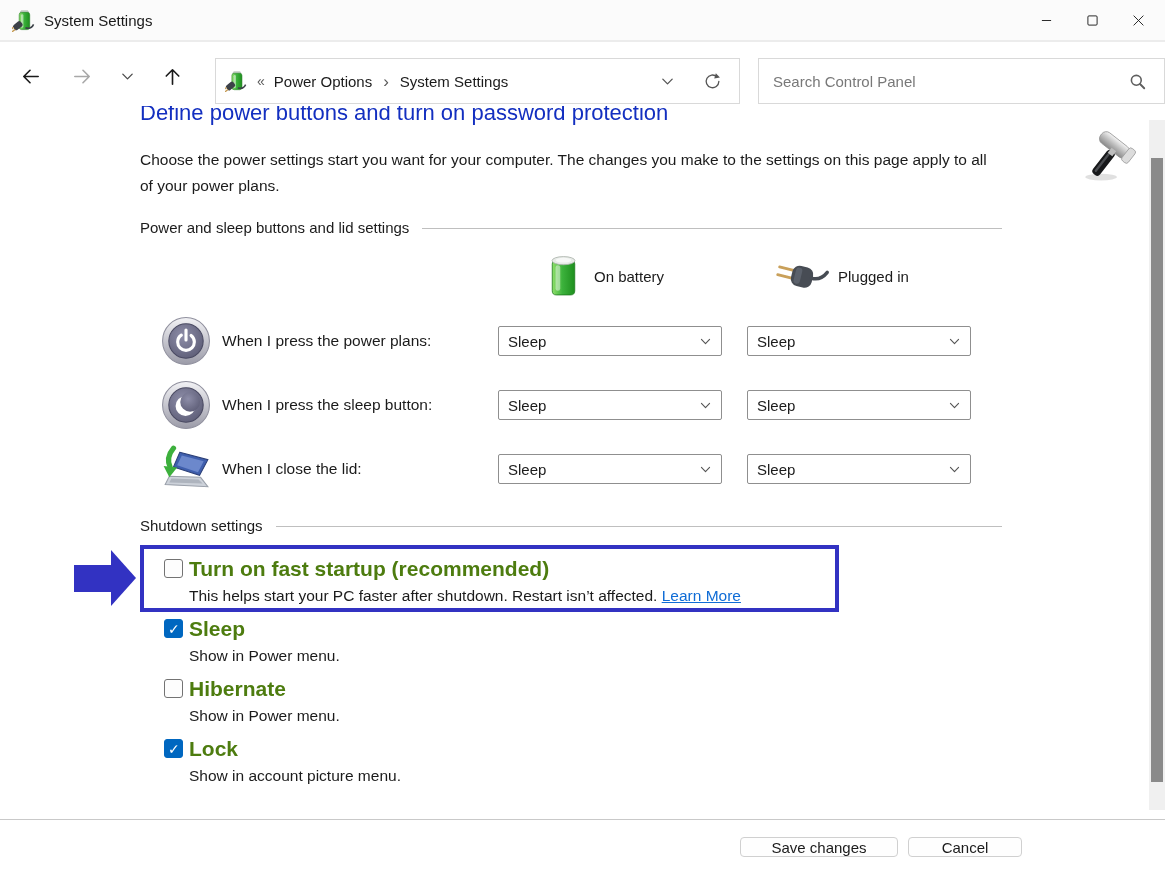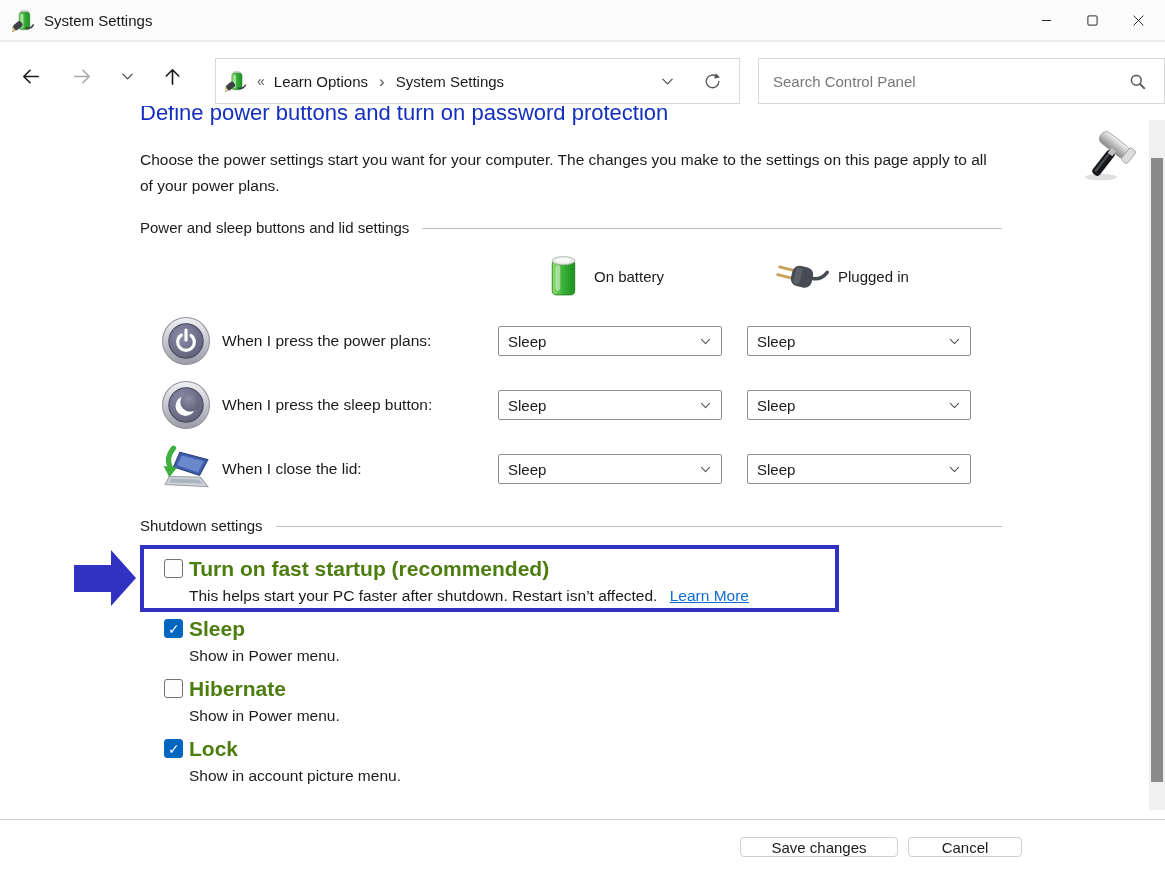--- a/index.html
+++ b/index.html
@@ -79,21 +79,21 @@
   .annot-arrow .head  { position:absolute; left:37px; top:0; width:0; height:0;
     border-top:28px solid transparent; border-bottom:28px solid transparent; border-left:25px solid var(--annot); }
 
   .cb { position:absolute; left:164px; width:19px; height:19px; border:1px solid #737373;
     border-radius:3px; background:#fdfdfd; }
   .cb.checked { background:var(--accent); border-color:var(--accent); }
   .cb.checked::after { content:"✓"; position:absolute; left:3px; top:0px;
     font-size:14px; line-height:19px; color:#fff; }
   .cb-label { position:absolute; left:189px; font-size:21px; font-weight:700; color:#4d7c0f; line-height:19px; }
   .cb-desc  { position:absolute; left:189px; font-size:15.5px; color:var(--ink); line-height:19px; }
-  .learn { color:var(--link); text-decoration:underline; cursor:pointer;margin-left:8px; }
+  .learn { color:var(--link); text-decoration:underline; cursor:pointer; }
 
   .hammer { position:absolute; left:1080px; top:126px; width:57px; height:60px; }
 
   
   .scroll-track { position:absolute; right:0; top:120px; width:16px; height:690px; background:#f0f0f0; }
   .scroll-thumb { position:absolute; left:2px; top:38px; width:12px; height:624px; background:#8a8a8a; }
 
   
   .footer-line { position:absolute; left:0; top:819px; width:100%; height:1px; background:#c9c9c9; }
   .btn { position:absolute; top:837px; height:20px; border:1px solid #d0d0d0; border-radius:4px;
@@ -266,21 +266,21 @@
       <svg>
           <use href="#sym-arrow-up"></use>
         </svg>
     </button>
 
     <div class="addressbar">
       <svg class="addr-icon">
           <use href="#sym-battery-app"></use>
         </svg>
       <span class="crumb-chev">«</span>
-      <span class="crumb">Learn Options</span>
+      <span class="crumb">Power Options</span>
       <span class="crumb-sep">›</span>
       <span class="crumb">System Settings</span>
       <svg class="addr-dd">
           <use href="#sym-chevron-down"></use>
         </svg>
       <svg class="addr-refresh">
           <use href="#sym-refresh"></use>
         </svg>
     </div>
 

